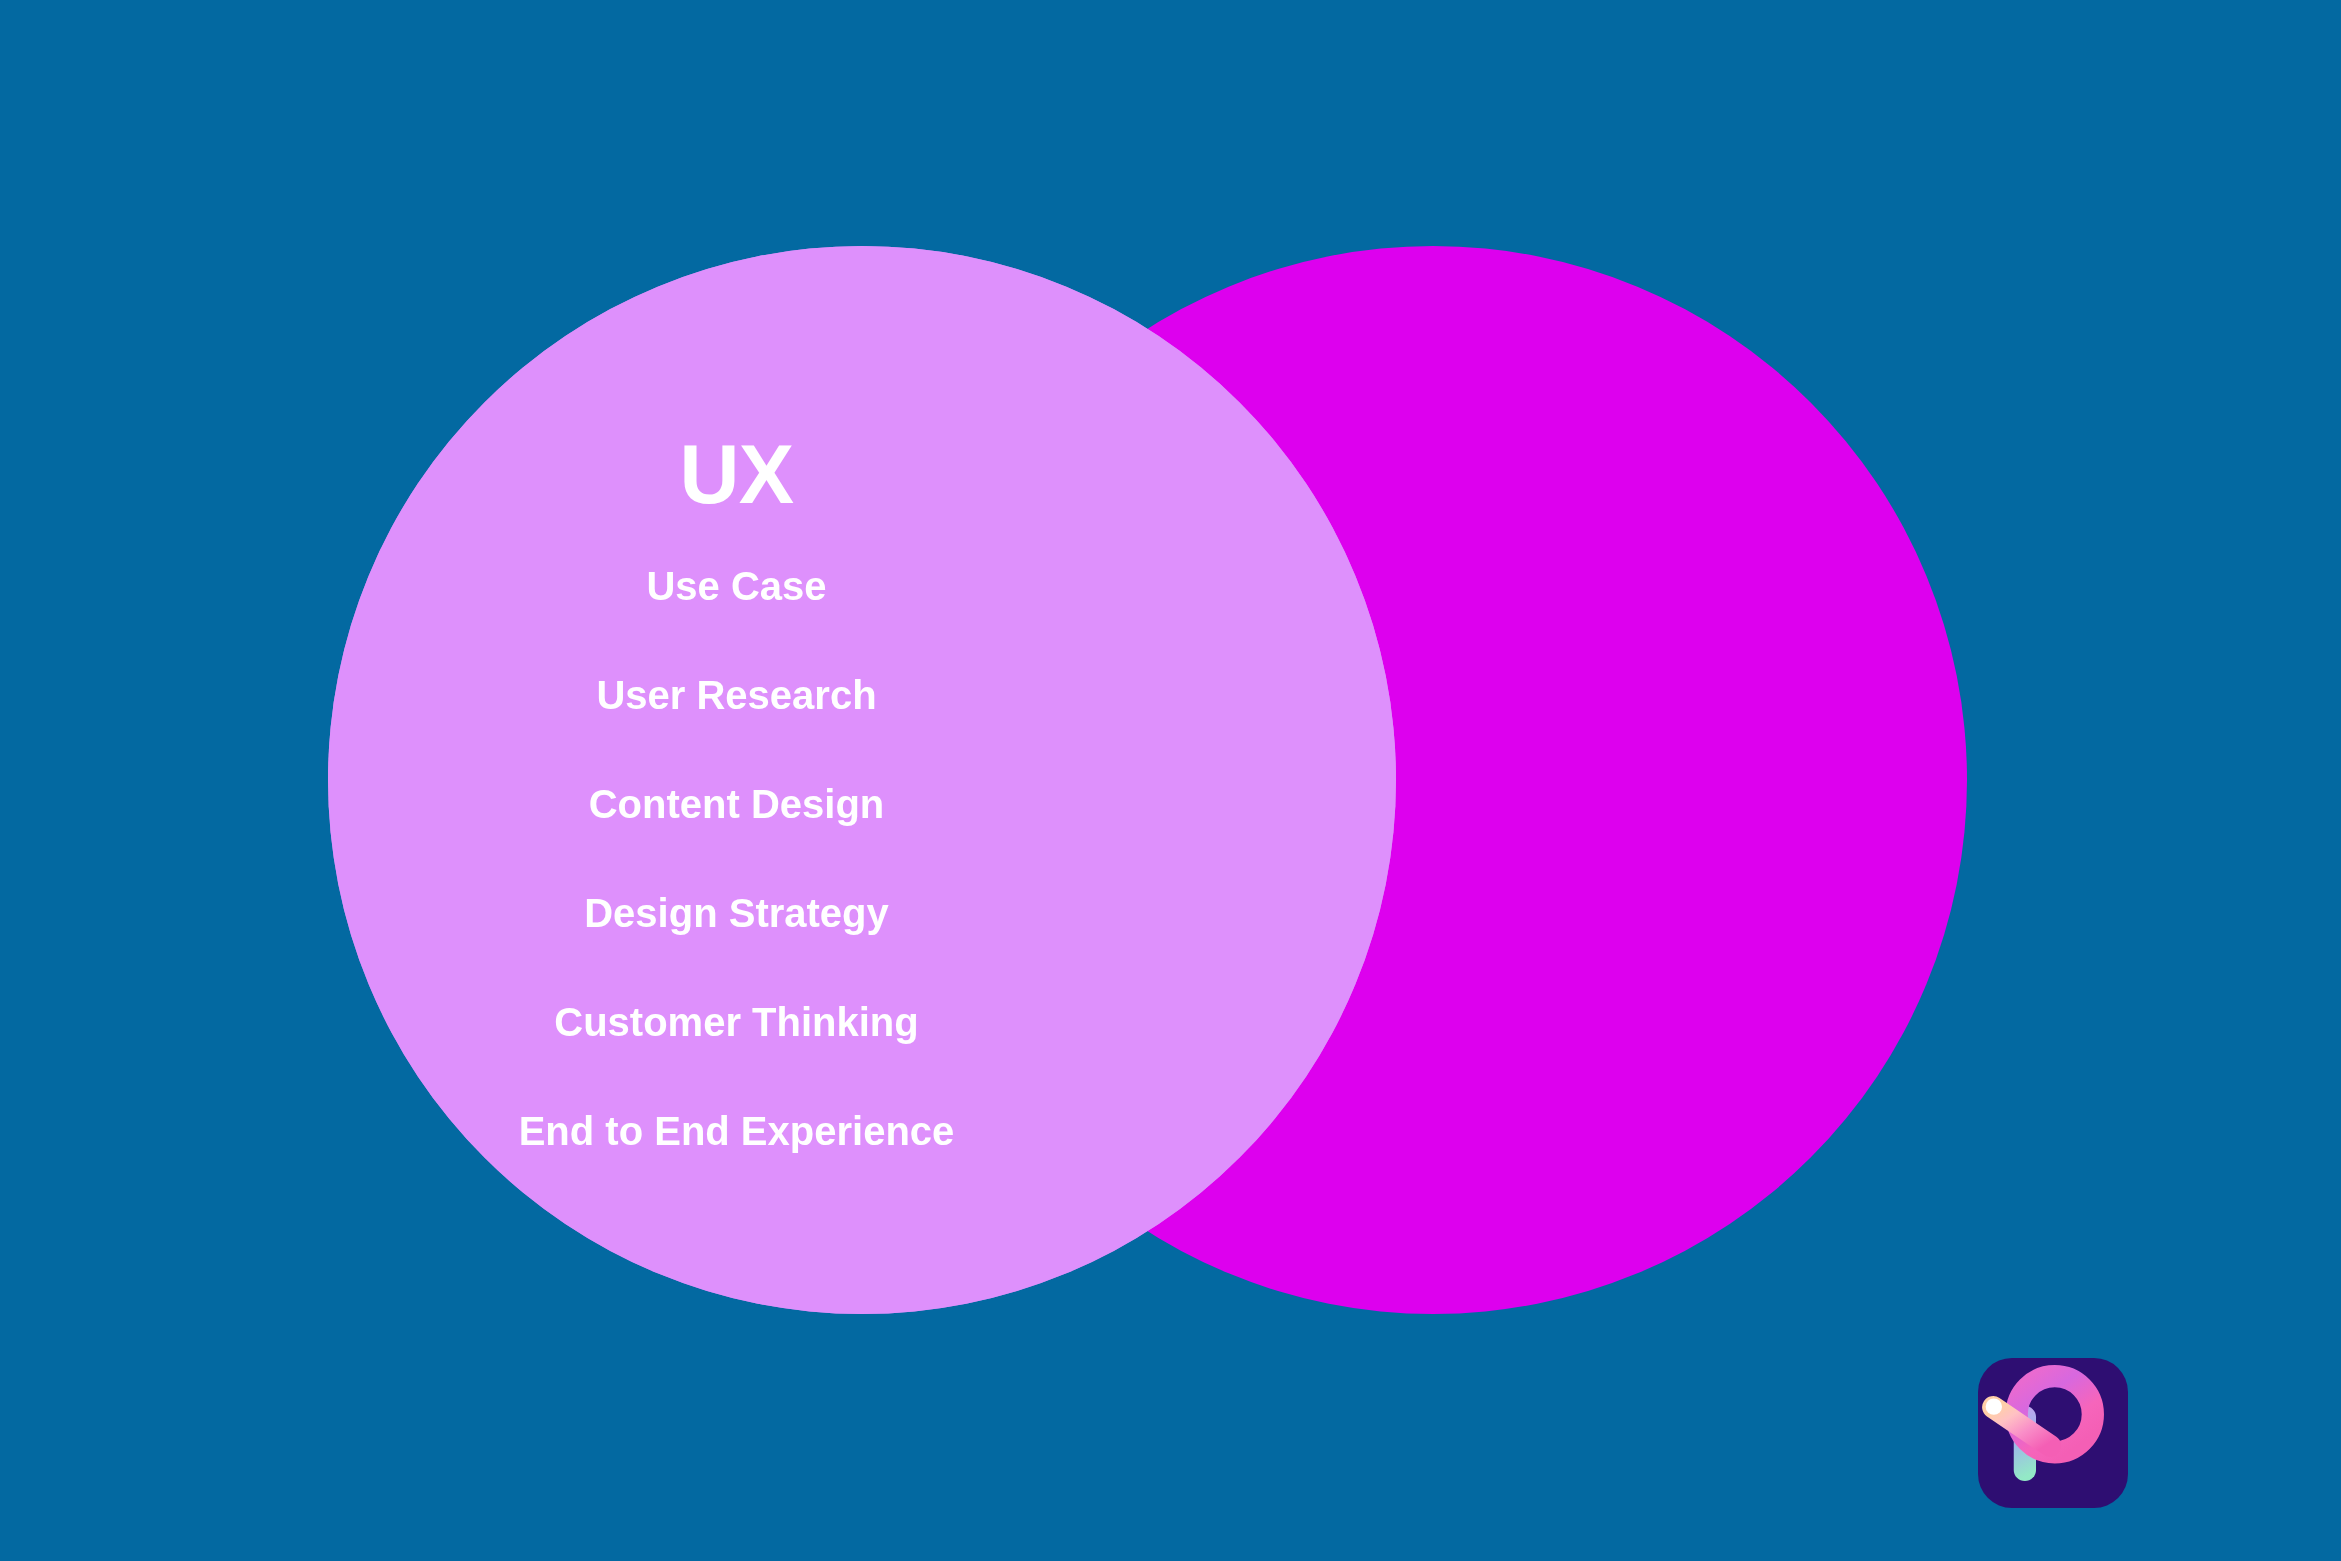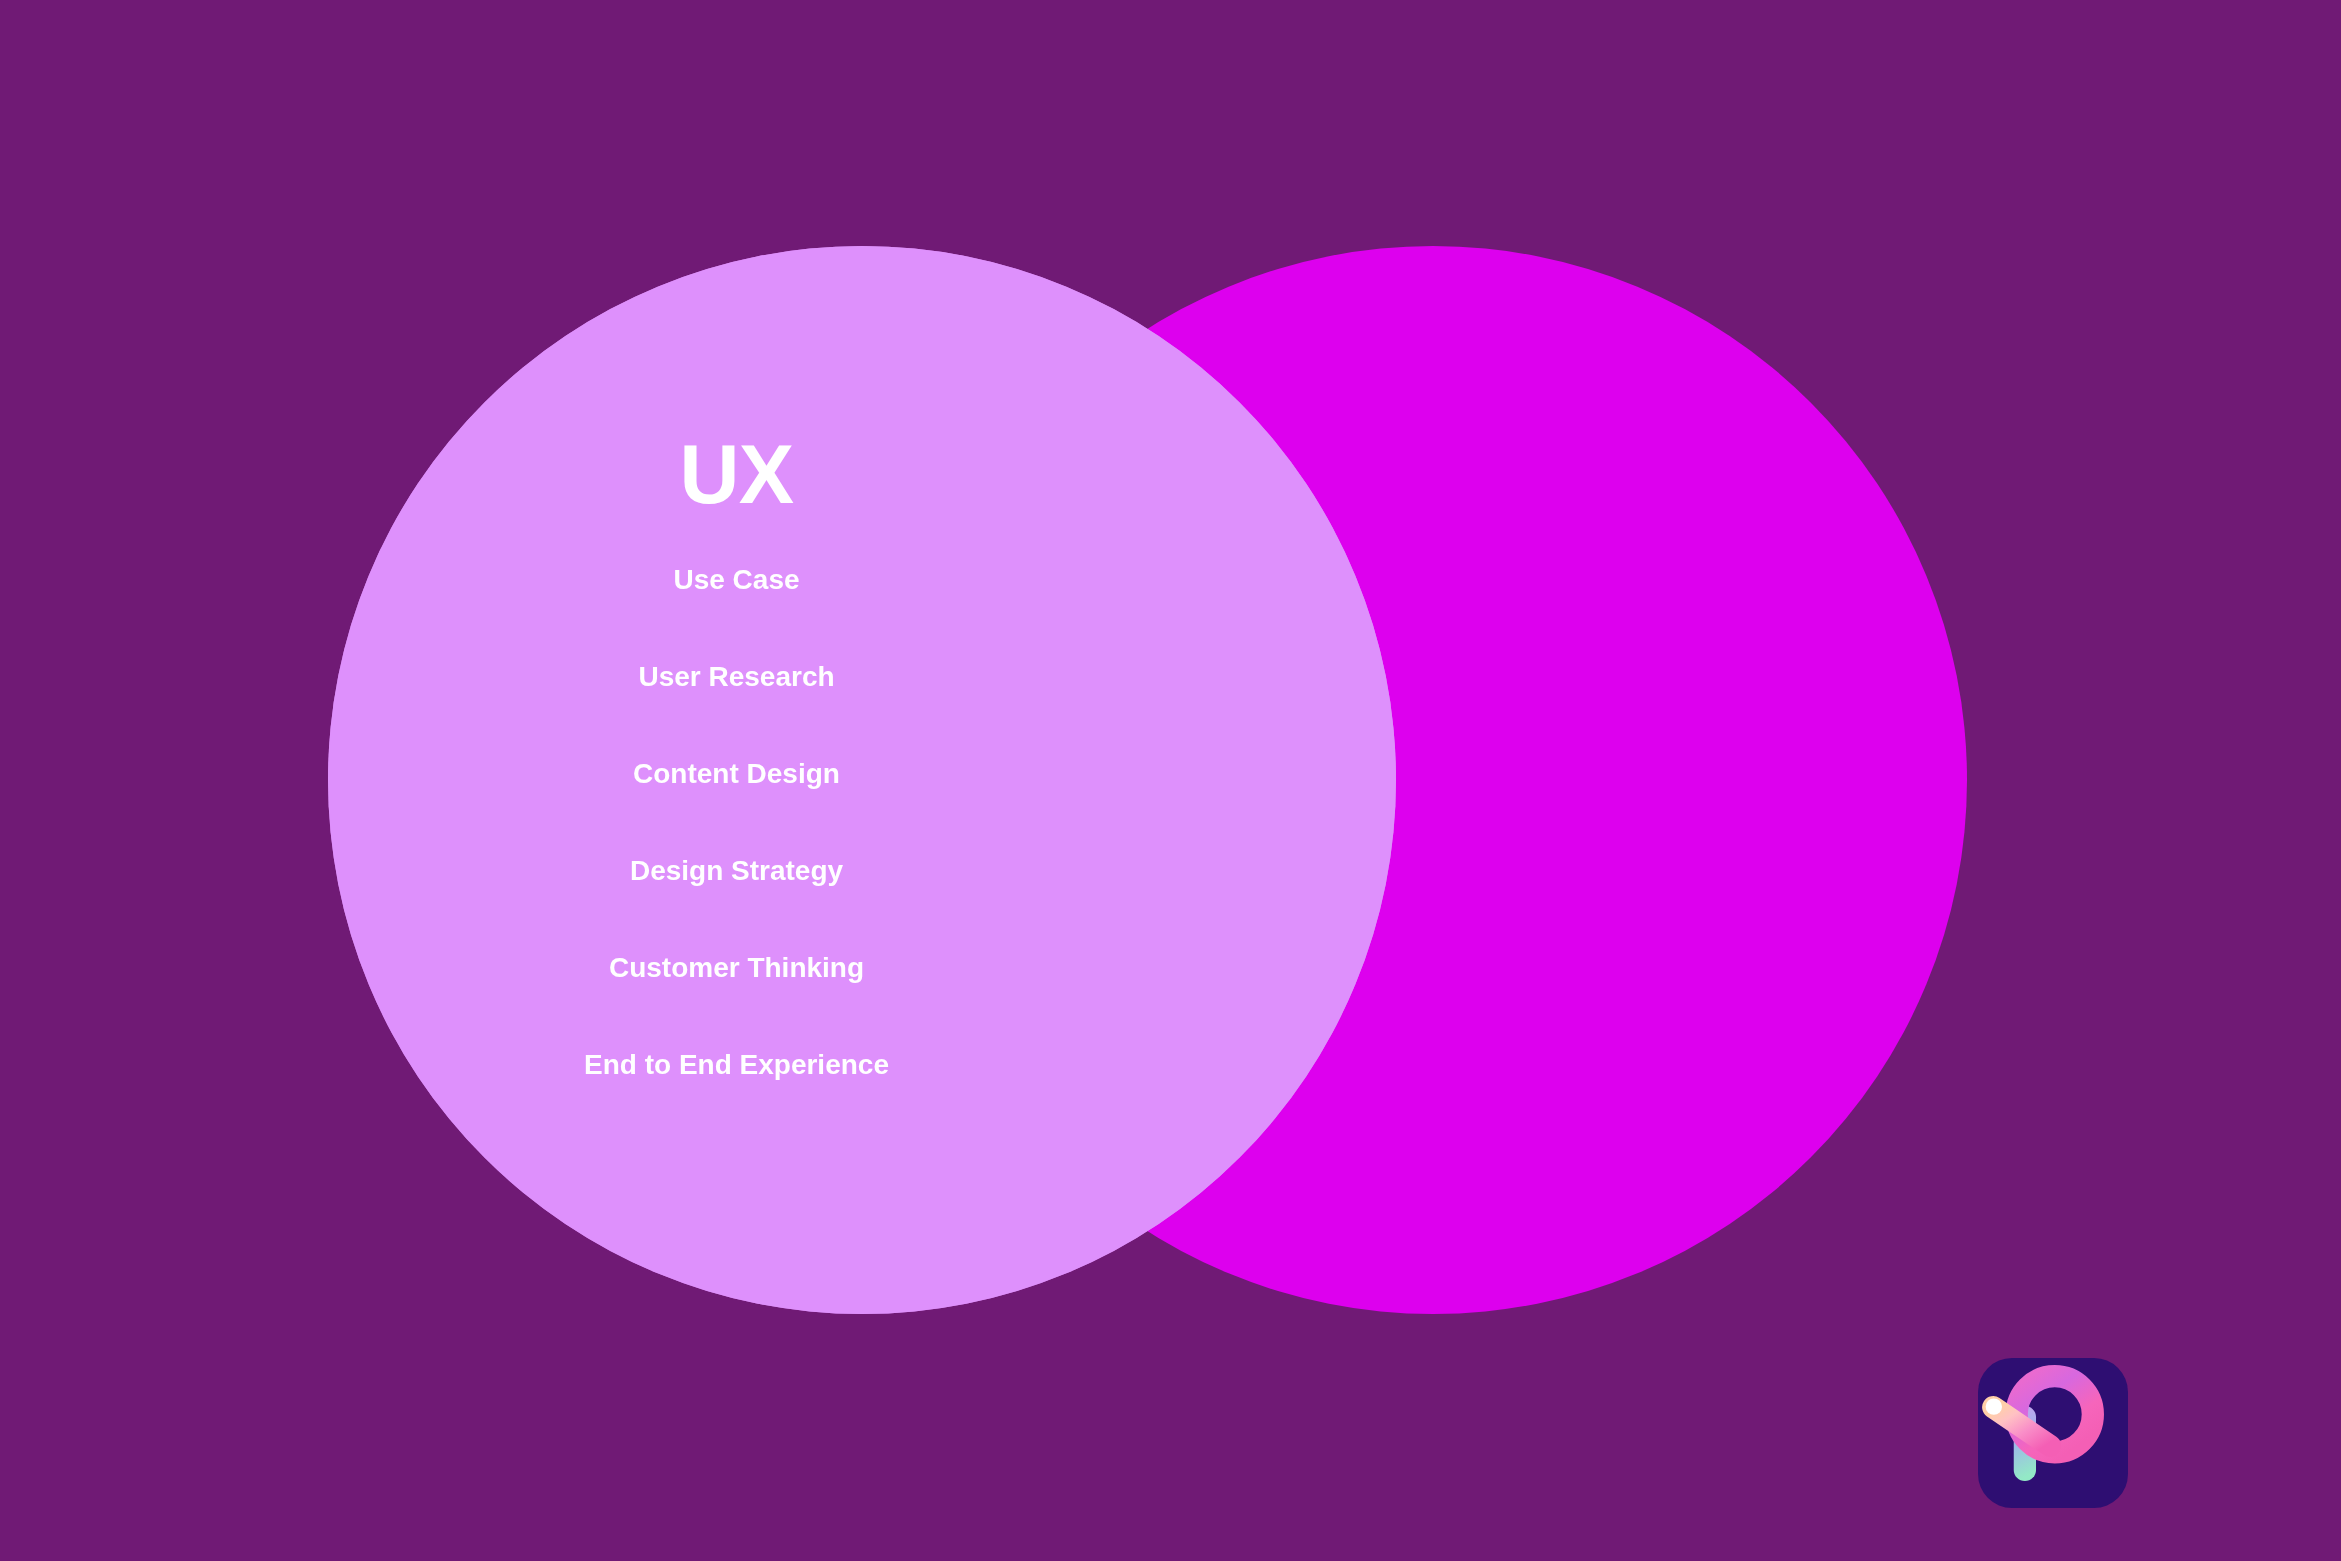--- a/index.html
+++ b/index.html
@@ -4,21 +4,21 @@
 <style>
   html, body {
     margin: 0;
     padding: 0;
     background: #ffffff;
   }
   #stage {
     position: relative;
     width: 2342px;
     height: 1562px;
-    background: #701a75;
+    background: #0369a1;
     overflow: hidden;
     font-family: "Liberation Sans", sans-serif;
   }
 
   
   .venn-circle {
     position: absolute;
     border-radius: 50%;
   }
   #circle-ux {
@@ -57,21 +57,21 @@
   }
   .heading {
     font-size: 83px;
     font-weight: 700;
     line-height: 1;
     letter-spacing: -0.6px;
     margin-bottom: 50px;
     white-space: nowrap;
   }
   .item {
-    font-size: 28px;
+    font-size: 40px;
     font-weight: 700;
     line-height: 1;
     white-space: nowrap;
   }
   .item + .item { margin-top: 69px; text-align: right; }
 
   #col-ux {
     left: 362px;
     top: 433px;
     width: 749px;

